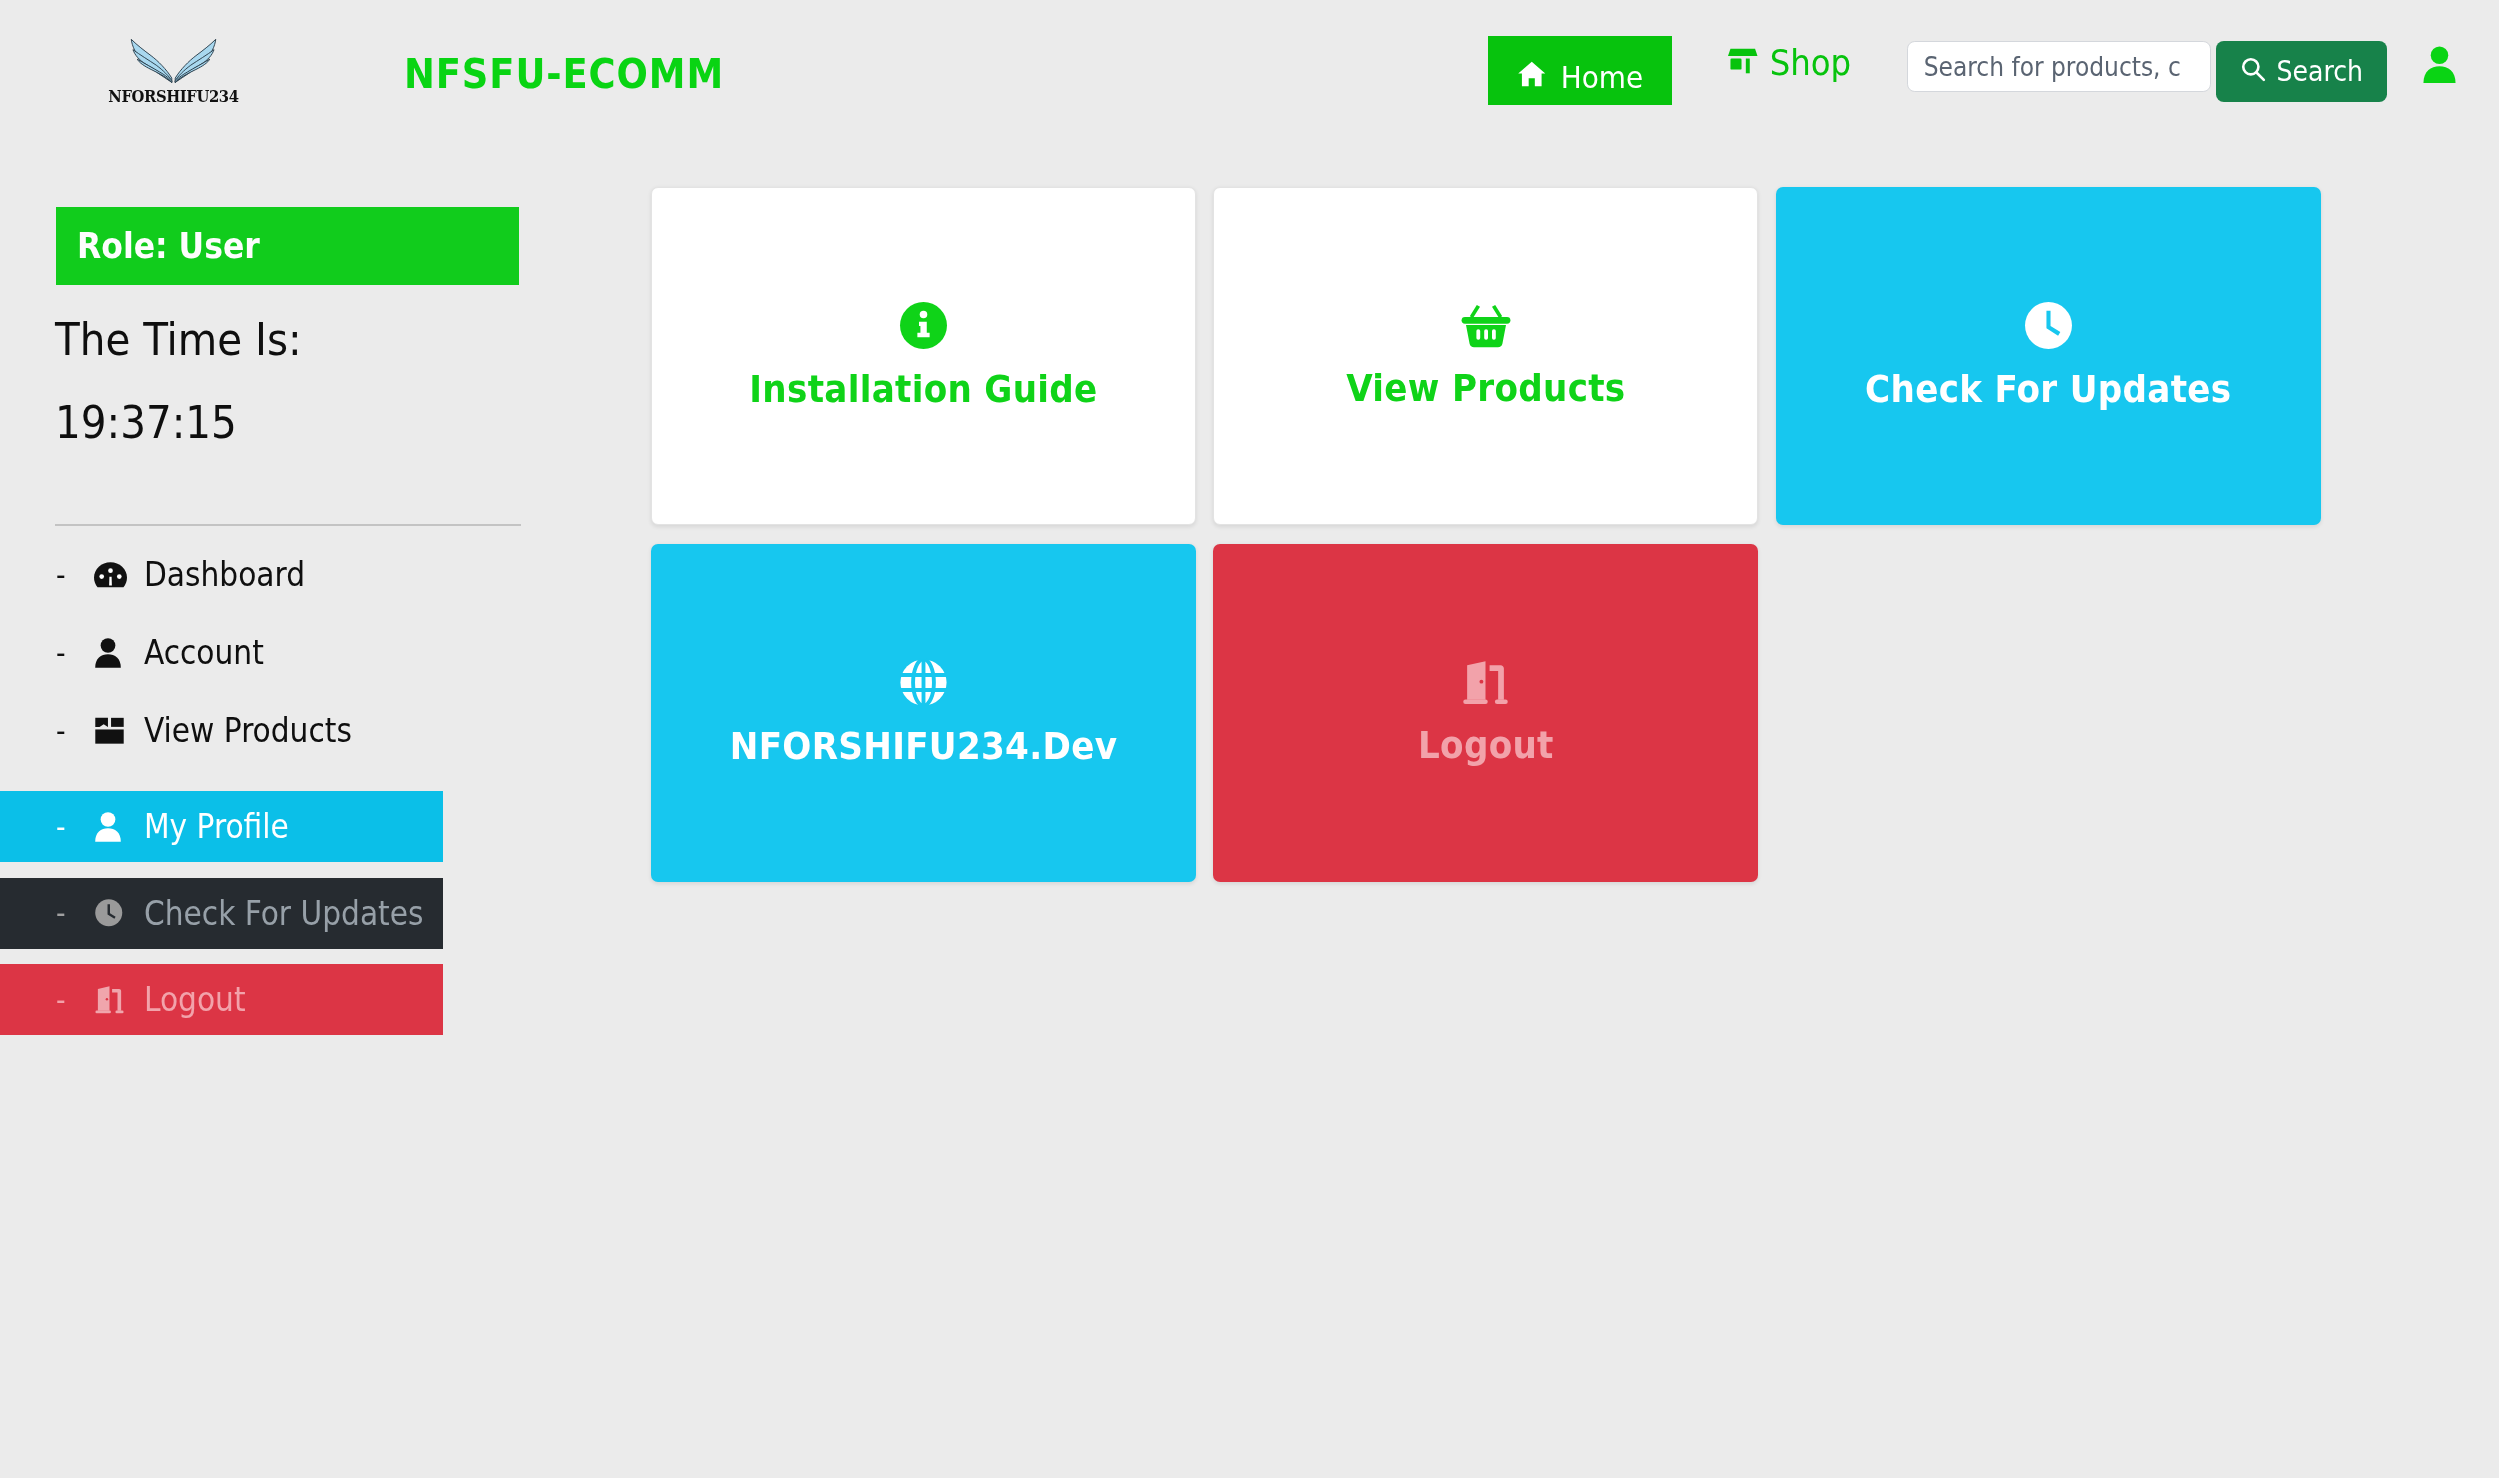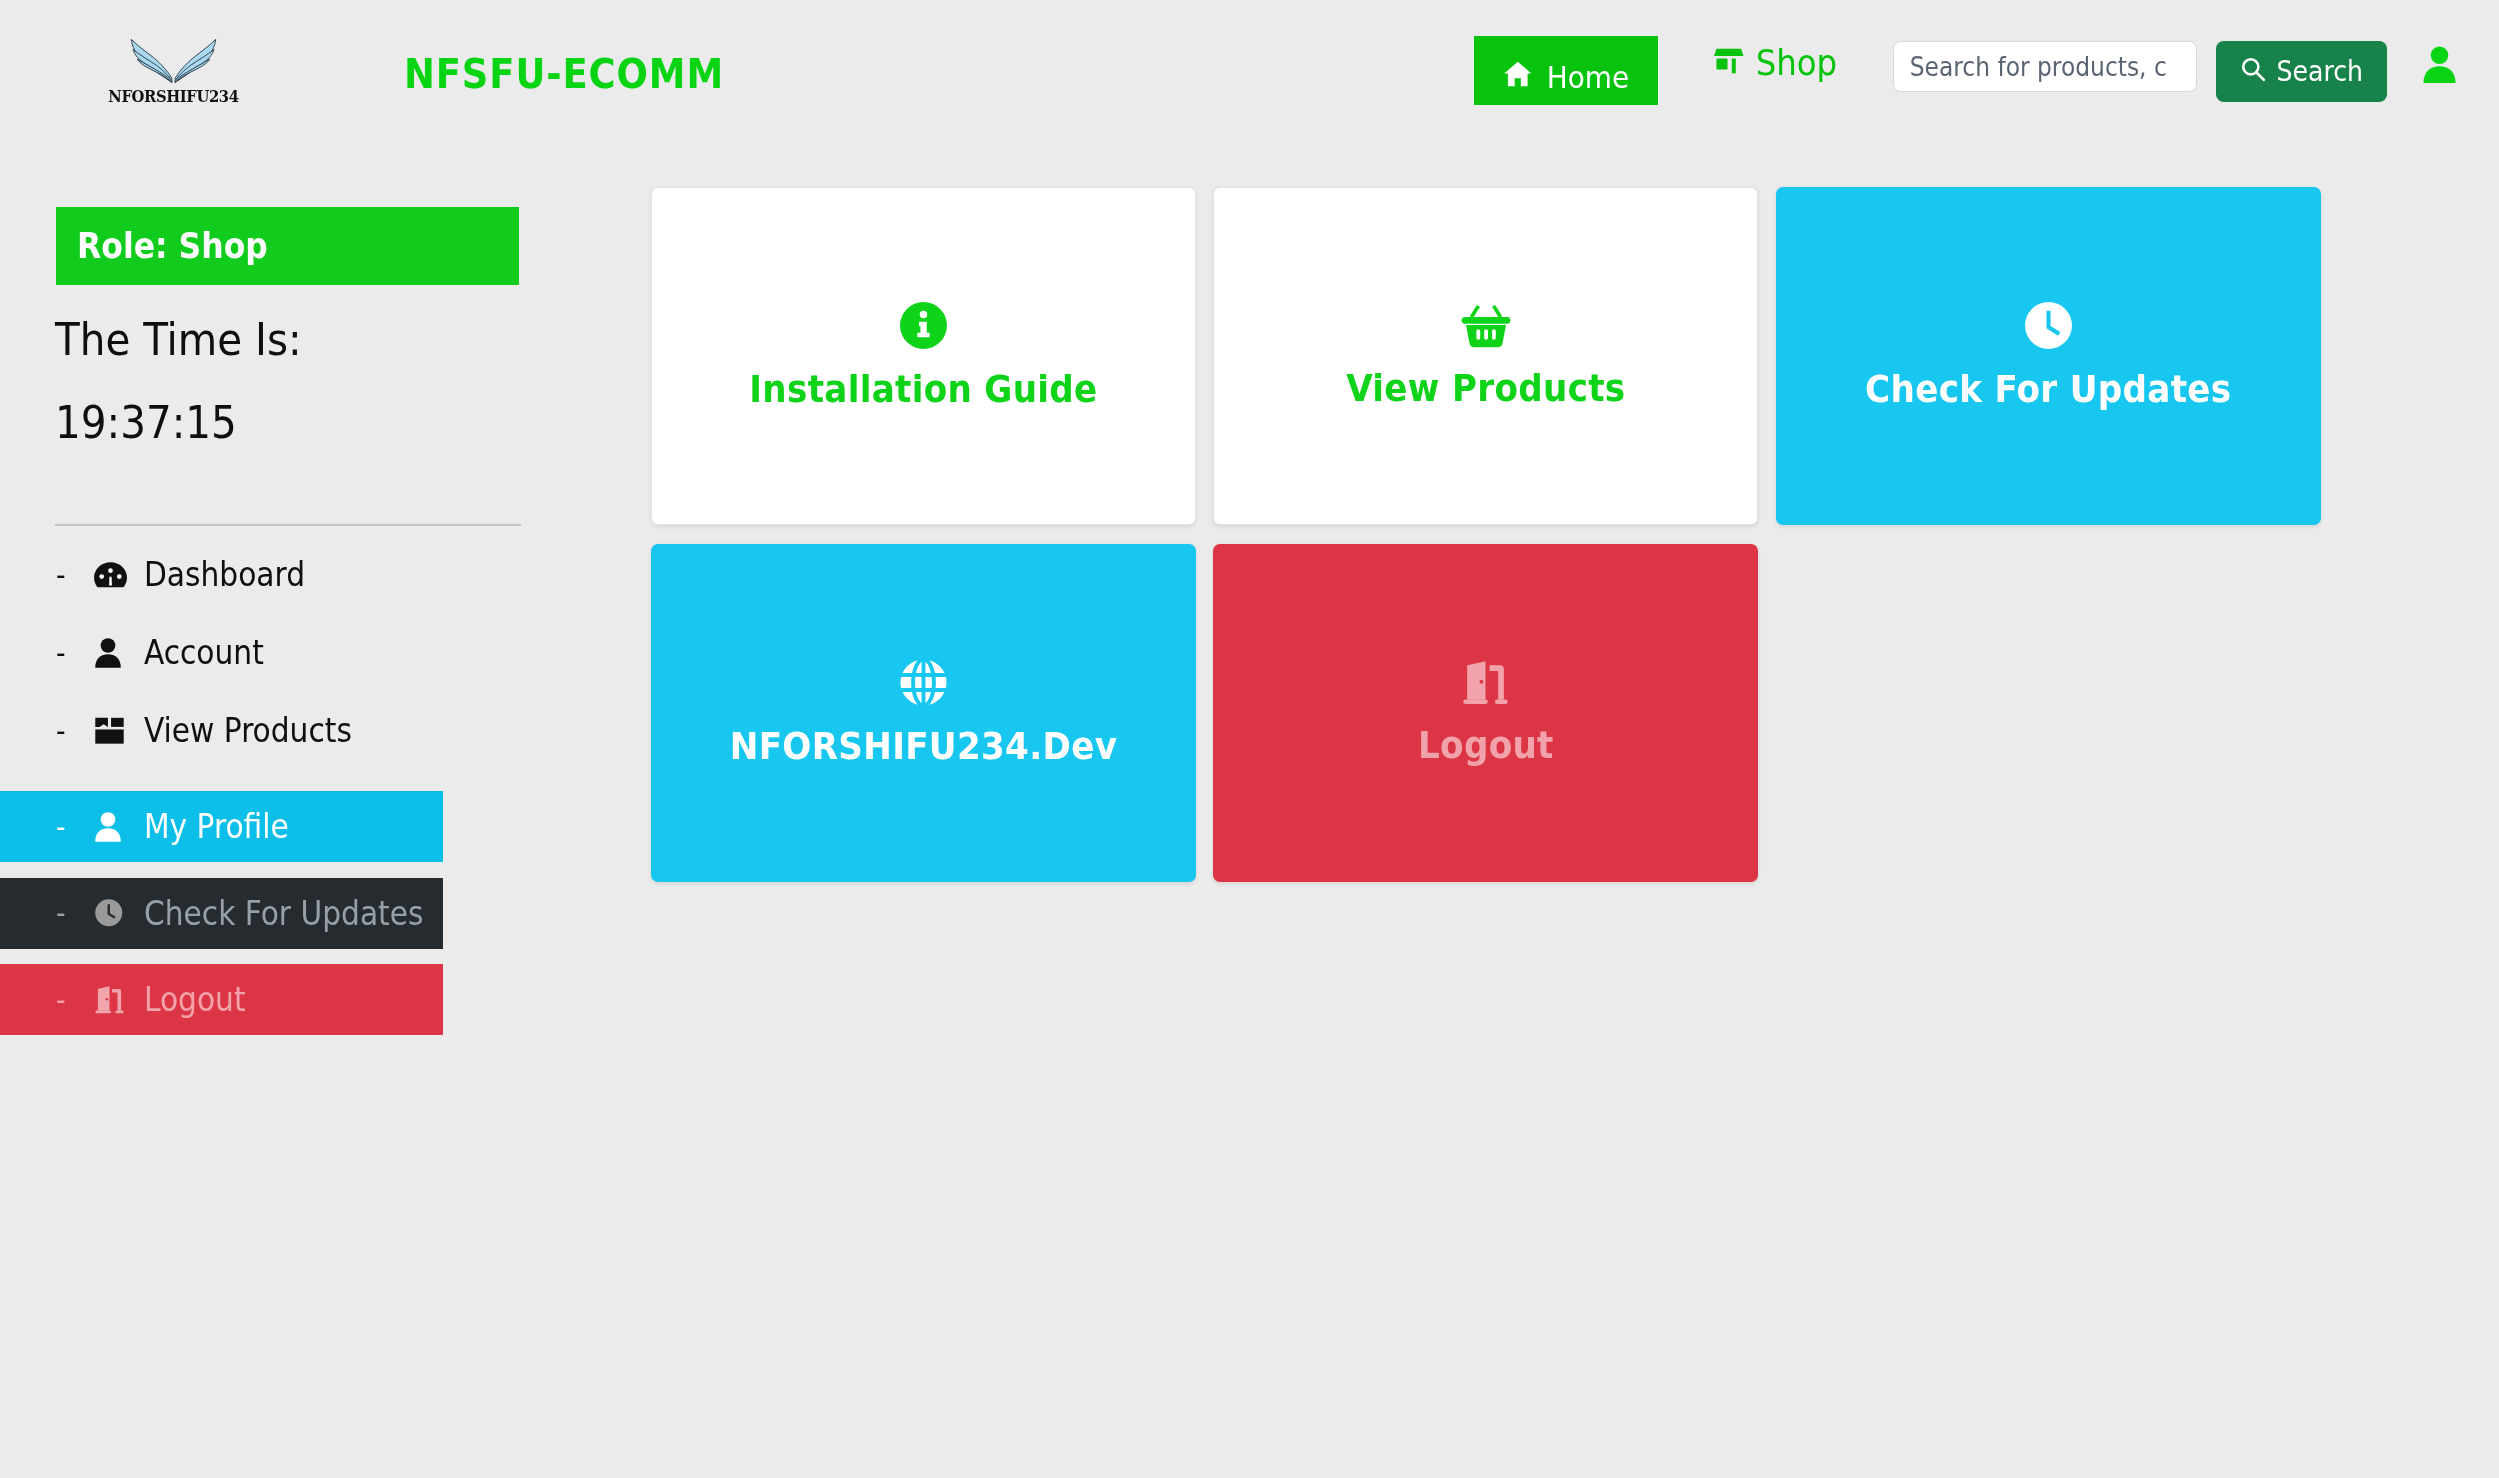--- a/index.html
+++ b/index.html
@@ -105,21 +105,21 @@
     border-radius: 7.8px;
     padding: 0 15.6px;
     font-size: 26px;
     color: #4b5563;
     font-family: inherit;
     outline: none;
   }
   .search-box::placeholder { color: #5a6472; opacity: 1; }
 
   .btn-search {
-    margin-left: 19px;
+    margin-left: 5px;
     margin-top: 5.2px;
     display: flex;
     align-items: center;
     gap: 10.4px;
     background: #17824a;
     color: #fff;
     height: 61px;
     padding: 0 24px;
     border: none;
     border-radius: 7.8px;
@@ -359,21 +359,21 @@
           <path d="M1 26 C1 18 6 14.5 12 14.5 C18 14.5 23 18 23 26 Z"></path>
         </svg>
       </span>
     </span>
 
   </div>
 </div>
 
 <div class="sidebar">
 
-  <div class="role-badge">Role: Shop</div>
+  <div class="role-badge">Role: User</div>
 
   <div class="time-label">The Time Is:</div>
   <div class="time-value">19:37:15</div>
 
   <div class="divider"></div>
 
   <ul class="nav-list">
 
     <li class="nav-item plain">
       <span class="dash">-</span>

